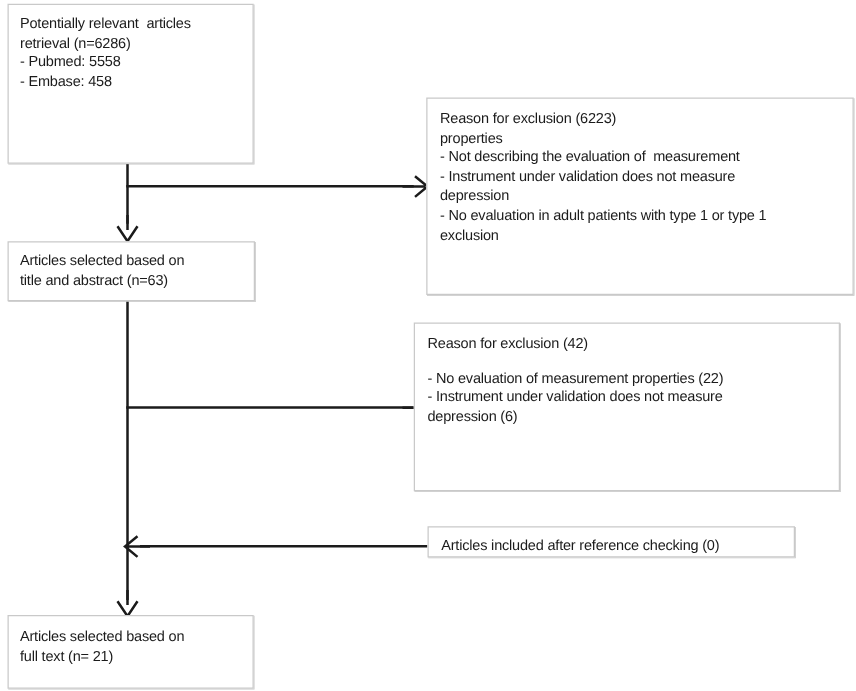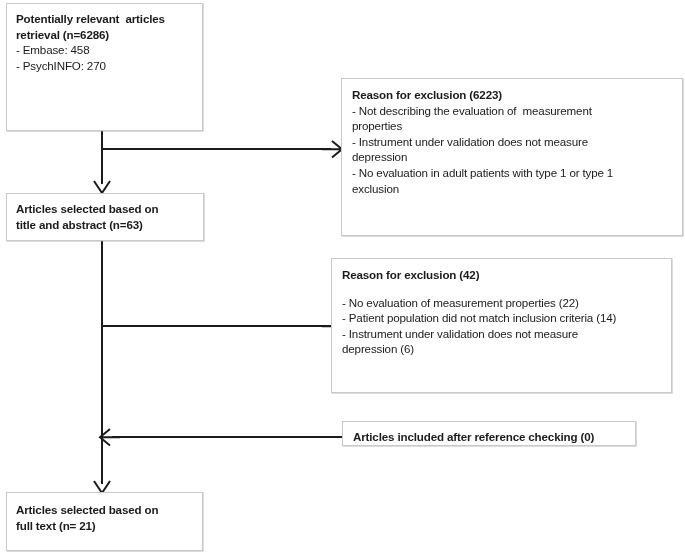--- a/index.html
+++ b/index.html
@@ -29,21 +29,21 @@
     padding: 6px 8px 4px 9px;
   }
   .line-txt {
     display: block;
     color: #1b1b1b;
     font-size: 11.6px;
     line-height: 15.6px;
     letter-spacing: -0.15px;
     white-space: pre-wrap;
   }
-  .line-txt.bold { font-weight: bold; }
+  .line-txt.bold { font-weight: normal; }
 
   
   #box-identified { left: 6px;  top: 3px;   width: 197px; height: 128px; }
   #box-identified .box-inner { padding-top: 7px; }
   #box-title-abstract { left: 6px; top: 193px; width: 198px; height: 48px; }
   #box-title-abstract .box-inner { padding-top: 7px; }
   #box-fulltext { left: 6px; top: 492px; width: 197px; height: 59px; }
   #box-fulltext .box-inner { padding-top: 9px; }
 
   
@@ -99,57 +99,56 @@
 
   <div class="hline" style="left:112px; top:436px; width:230px;"></div>
   <svg class="arrow-svg" style="left:98px; top:428px;" width="22" height="20" viewBox="0 0 22 20">
     <path d="M22 9.2 L4 9.2 M12 1 L2 9.2 L12 17.5" fill="none" stroke="#1b1b1b" stroke-width="2"></path>
   </svg>
 
   <div class="box" id="box-identified">
     <div class="box-inner">
       <span class="line-txt bold">Potentially relevant  articles</span>
       <span class="line-txt bold">retrieval (n=6286)</span>
+      <span class="line-txt">- Pubmed: 5558</span>
       <span class="line-txt">- Embase: 458</span>
-      <span class="line-txt">- PsychINFO: 270</span>
     </div>
   </div>
 
   <div class="box" id="box-title-abstract">
     <div class="box-inner">
       <span class="line-txt bold">Articles selected based on</span>
       <span class="line-txt bold">title and abstract (n=63)</span>
     </div>
   </div>
 
   <div class="box" id="box-fulltext">
     <div class="box-inner">
       <span class="line-txt bold">Articles selected based on</span>
       <span class="line-txt bold">full text (n= 21)</span>
     </div>
   </div>
 
   <div class="box" id="box-exclusion-1">
     <div class="box-inner">
       <span class="line-txt bold">Reason for exclusion (6223)</span>
+      <span class="line-txt">properties</span>
       <span class="line-txt">- Not describing the evaluation of  measurement</span>
-      <span class="line-txt">properties</span>
       <span class="line-txt">- Instrument under validation does not measure</span>
       <span class="line-txt">depression</span>
       <span class="line-txt">- No evaluation in adult patients with type 1 or type 1</span>
       <span class="line-txt">exclusion</span>
     </div>
   </div>
 
   <div class="box" id="box-exclusion-2">
     <div class="box-inner">
       <span class="line-txt bold">Reason for exclusion (42)</span>
       <span class="gap"></span>
       <span class="line-txt">- No evaluation of measurement properties (22)</span>
-      <span class="line-txt">- Patient population did not match inclusion criteria (14)</span>
       <span class="line-txt">- Instrument under validation does not measure</span>
       <span class="line-txt">depression (6)</span>
     </div>
   </div>
 
   <div class="box" id="box-reference">
     <div class="box-inner">
       <span class="line-txt bold">Articles included after reference checking (0)</span>
     </div>
   </div>

